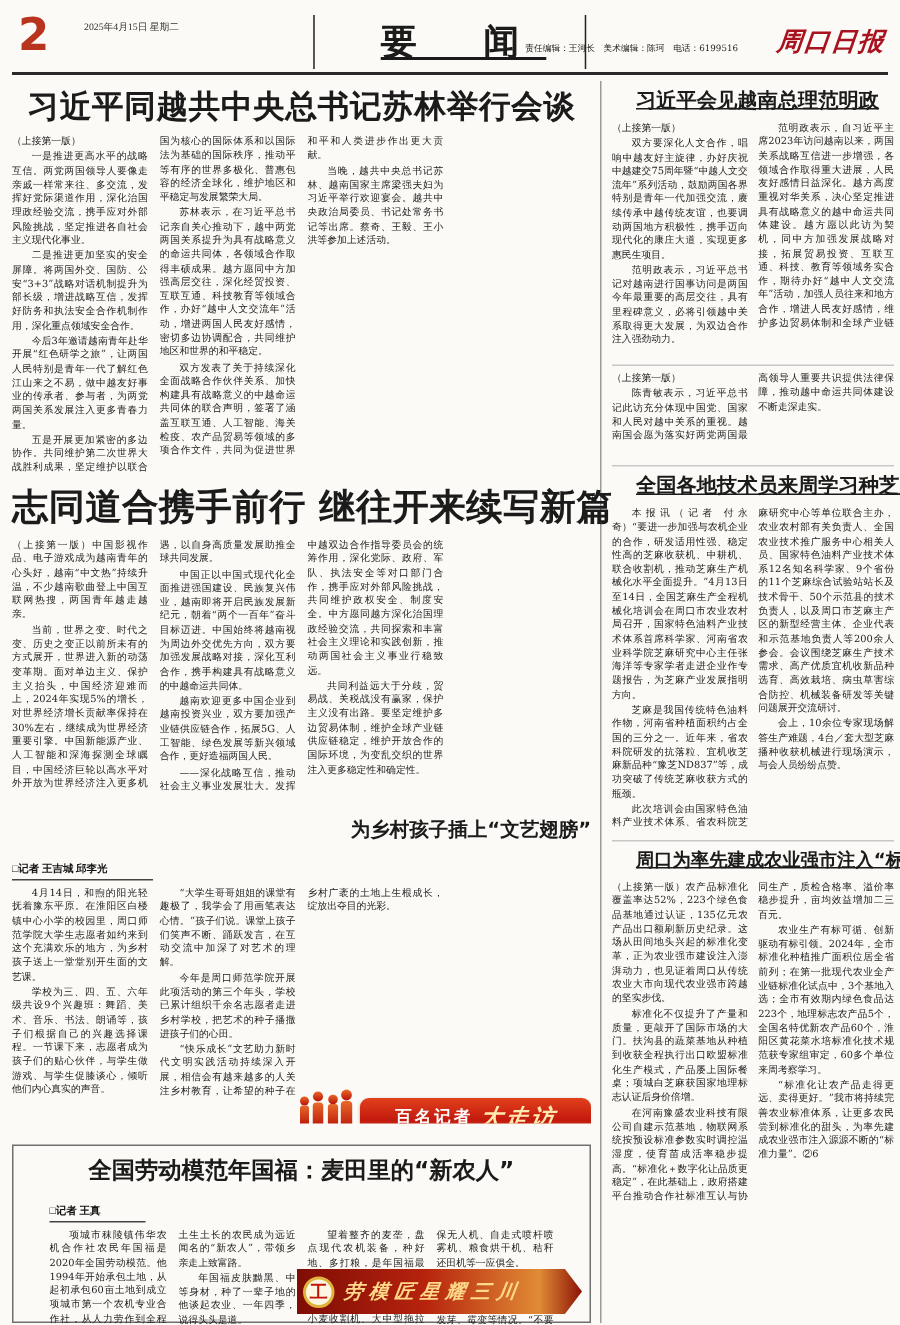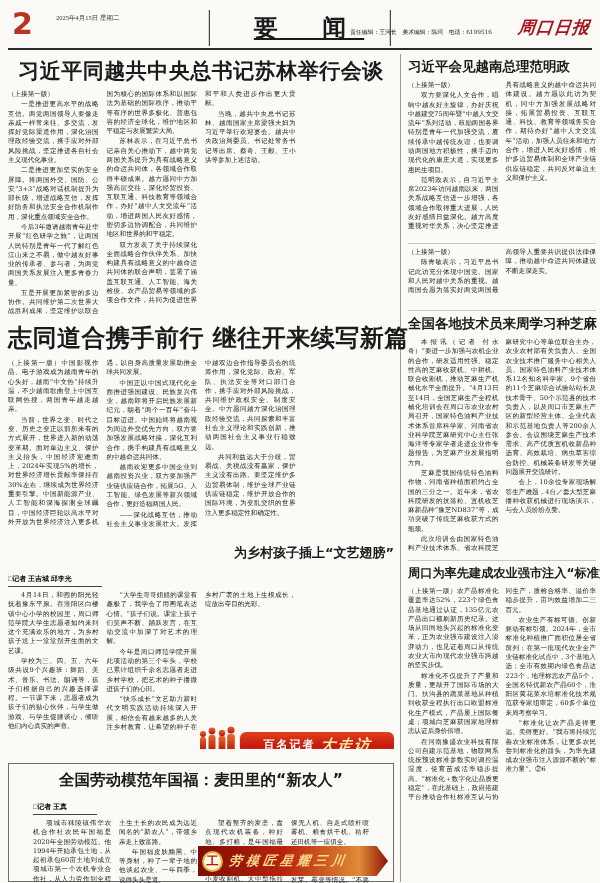--- a/index.html
+++ b/index.html
@@ -26,21 +26,21 @@
   .main { display:flex; margin-top:4px; }
   .left-main { width:386px; position:relative; }
   .rail { width:196px; margin-left:6px; padding-left:7px; border-left:1px solid #9a9a9a; }
 
   
   .h-big { text-align:center; font-weight:900; font-family:"DejaVu Sans", sans-serif;
     font-size:21px; letter-spacing:0.5px; margin:3px 0 5px; white-space:nowrap; }
   .h-mid { text-align:right; font-weight:700; font-family:"DejaVu Sans", sans-serif;
     font-size:13px; margin:9px 0 4px; }
   .h-rail { text-align:left; font-weight:900; font-family:"DejaVu Sans", sans-serif;
-    font-size:13.5px; margin:4px 0 5px; white-space:nowrap; }
+    font-size:13.5px; margin:4px 16px 5px; white-space:nowrap;text-decoration:underline; }
   .h-rail.small { font-size:12.2px; }
   .h-box { text-align:center; font-weight:900; font-family:"DejaVu Sans", sans-serif;
     font-size:15.5px; margin:1px 0 3px; }
 
   
   .cols { font-size:6.55px; line-height:1.42; text-align:justify; overflow:hidden;
     column-gap:8px; column-fill:auto; color:#222; }
   .cols p { margin:0 0 1px; text-indent:2em; }
   .cols p.lead-in { text-indent:0; }
   .cols-4 { column-count:4; }
@@ -59,21 +59,21 @@
 
   
   .visit-banner { position:absolute; right:0; bottom:-10px; width:198px; height:36px; z-index:3;
     display:flex; align-items:flex-end; }
   .silhouettes { width:44px; height:34px; flex:none; }
   .visit-plate { flex:1; height:27px; border-radius:6px 6px 8px 2px;
     background:linear-gradient(180deg,#e2401c,#c21a0e 55%,#d8541f);
     display:flex; align-items:center; justify-content:center; gap:4px;
     box-shadow:0 1px 2px rgba(0,0,0,.35); }
   .visit-prefix { color:#fff; font-size:11px; font-weight:900; letter-spacing:2px;
-    font-family:Liberation Mono, monospace; }
+    font-family:Liberation Serif, serif; }
   .visit-suffix { color:#ffe9b0; font-size:15px; font-weight:900; font-style:italic;
     letter-spacing:2px; transform:skewX(-10deg); font-family:"DejaVu Serif", serif; }
 
   
   .bottom-box { margin-top:14px; border:1px solid #6f6f6f; padding:5px 24px 4px; position:relative; height:119px; }
   .bottom-body { height:76px; }
   .stamp-banner { position:absolute; right:5px; bottom:5px; width:190px; height:30px;
     background:linear-gradient(90deg,#7e0d05,#b7230d 45%,#e08b35 85%,#8c1206);
     clip-path:polygon(0 0,94% 0,100% 50%,94% 100%,0 100%);
     display:flex; align-items:center; padding-left:4px; gap:6px; z-index:3; }
@@ -176,20 +176,21 @@
         </div>
       </div>
     </div>
 
     <div class="rail">
 
       <h2 class="h-rail">习近平会见越南总理范明政</h2>
       <div class="cols cols-2 r1-body">
         <p class="lead-in">（上接第一版）</p>
         <p>双方要深化人文合作，唱响中越友好主旋律，办好庆祝中越建交75周年暨“中越人文交流年”系列活动，鼓励两国各界特别是青年一代加强交流，赓续传承中越传统友谊，也要调动两国地方积极性，携手迈向现代化的康庄大道，实现更多惠民生项目。</p>
+        <p>范明政表示，习近平总书记对越南进行国事访问是两国今年最重要的高层交往，具有里程碑意义，必将引领越中关系取得更大发展，为双边合作注入强劲动力。</p>
         <p>范明政表示，自习近平主席2023年访问越南以来，两国关系战略互信进一步增强，各领域合作取得重大进展，人民友好感情日益深化。越方高度重视对华关系，决心坚定推进具有战略意义的越中命运共同体建设。越方愿以此访为契机，同中方加强发展战略对接，拓展贸易投资、互联互通、科技、教育等领域务实合作，期待办好“越中人文交流年”活动，加强人员往来和地方合作，增进人民友好感情，维护多边贸易体制和全球产业链供应链稳定，共同反对单边主义和保护主义。</p>
 
       </div>
 
       <div class="rail-div"></div>
 
       <div class="cols cols-2 r2-body">
         <p class="lead-in">（上接第一版）</p>
         <p>陈青敏表示，习近平总书记此访充分体现中国党、国家和人民对越中关系的重视。越南国会愿为落实好两党两国最高领导人重要共识提供法律保障，推动越中命运共同体建设不断走深走实。</p>
       </div>

